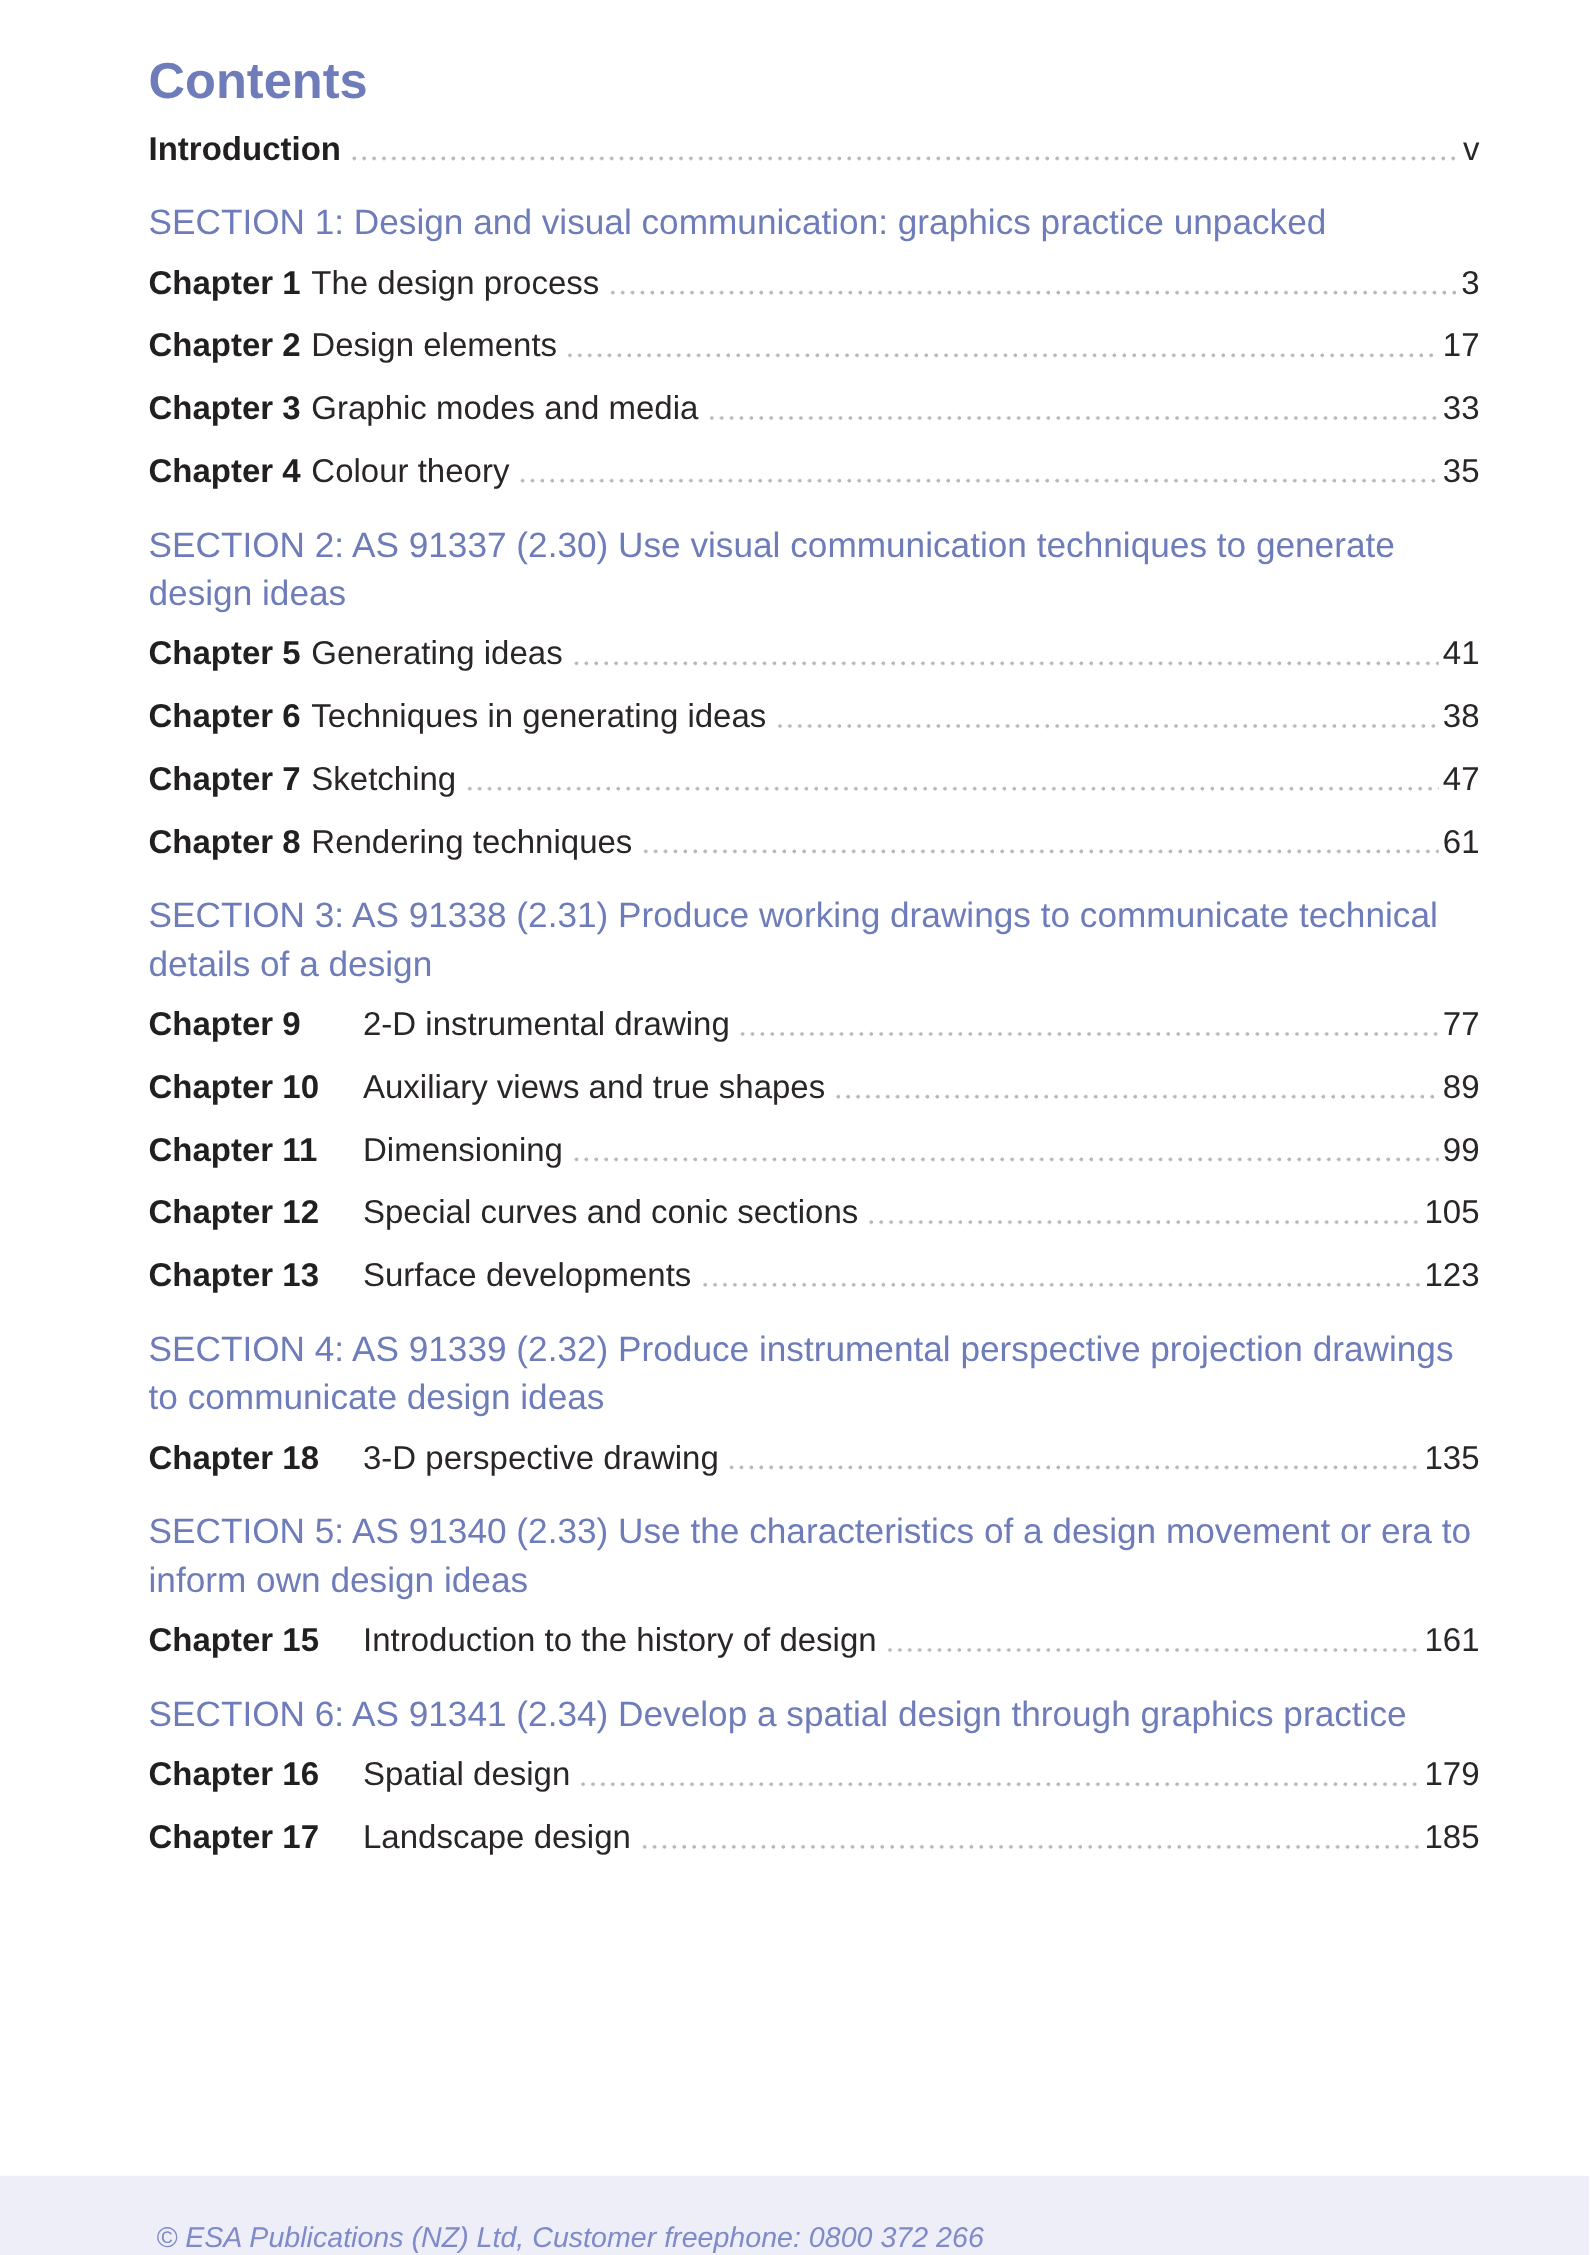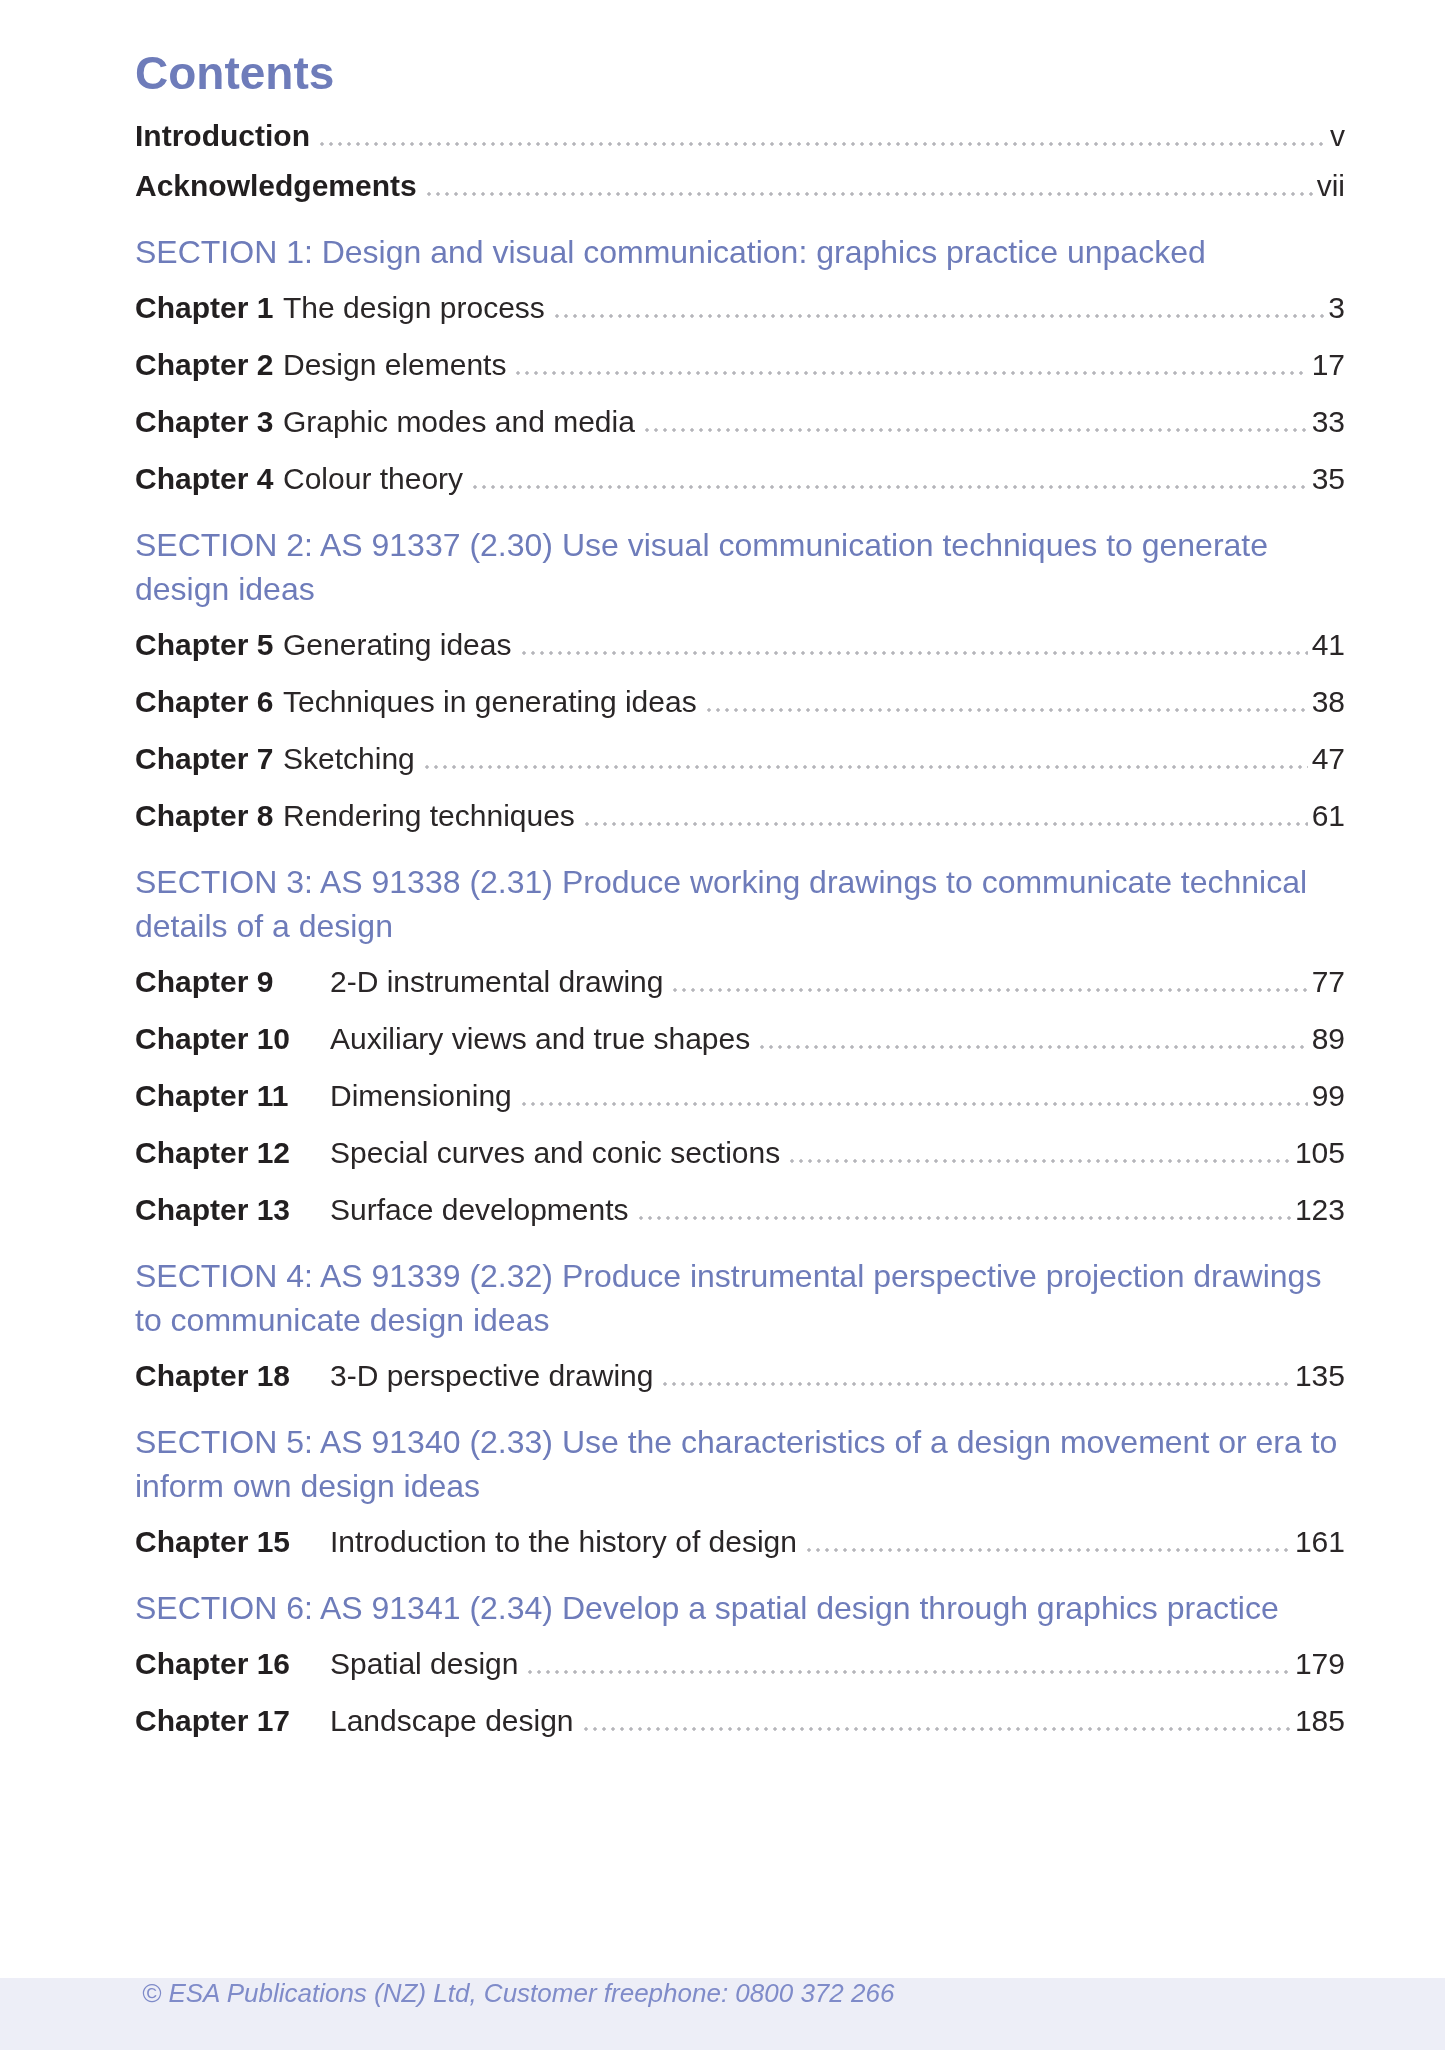--- a/index.html
+++ b/index.html
@@ -53,46 +53,41 @@
     font-weight:normal;
     color:var(--accent,#6e7cba);
     margin:26px 0 16px 0;
   }
   .footer-bar {
     position:absolute;
     left:0; right:0; bottom:0;
     height:72px;
     background:var(--footer-bg,#edeef7);
     display:flex;
-    align-items:flex-start;
+    align-items:flex-end;
   }
   .footer-text {
     margin-left:142px;
     font-size:26px;
     font-style:italic;
     color:var(--footer-fg,#7f8bc9);
   }
 </style>
 </head>
 <body>
 
 <div class="page" style="--accent: #6e7cba; --dots: #b5b5ba; --footer-bg: #edeef7; --footer-fg: #7f8bc9; color: rgb(34, 31, 32);">
   <div class="content">
     <h1 class="page-title">Contents</h1>
     <div class="front-matter">
         <div class="row">
           <span class="fm-label">Introduction</span>
           <span class="dots"></span>
           <span class="pg">v</span>
         </div>
-        <div class="row">
-          <span class="fm-label">Acknowledgements</span>
-          <span class="dots"></span>
-          <span class="pg">vii</span>
-        </div>
       </div>
     <div class="sections">
         <section class="toc-section">
           <h2 class="section-heading">SECTION 1: Design and visual communication: graphics practice unpacked</h2>
           <div class="row">
             <span class="ch-label">Chapter 1</span>
             <span class="ch-title">The design process</span>
             <span class="dots"></span>
             <span class="pg">3</span>
           </div>

